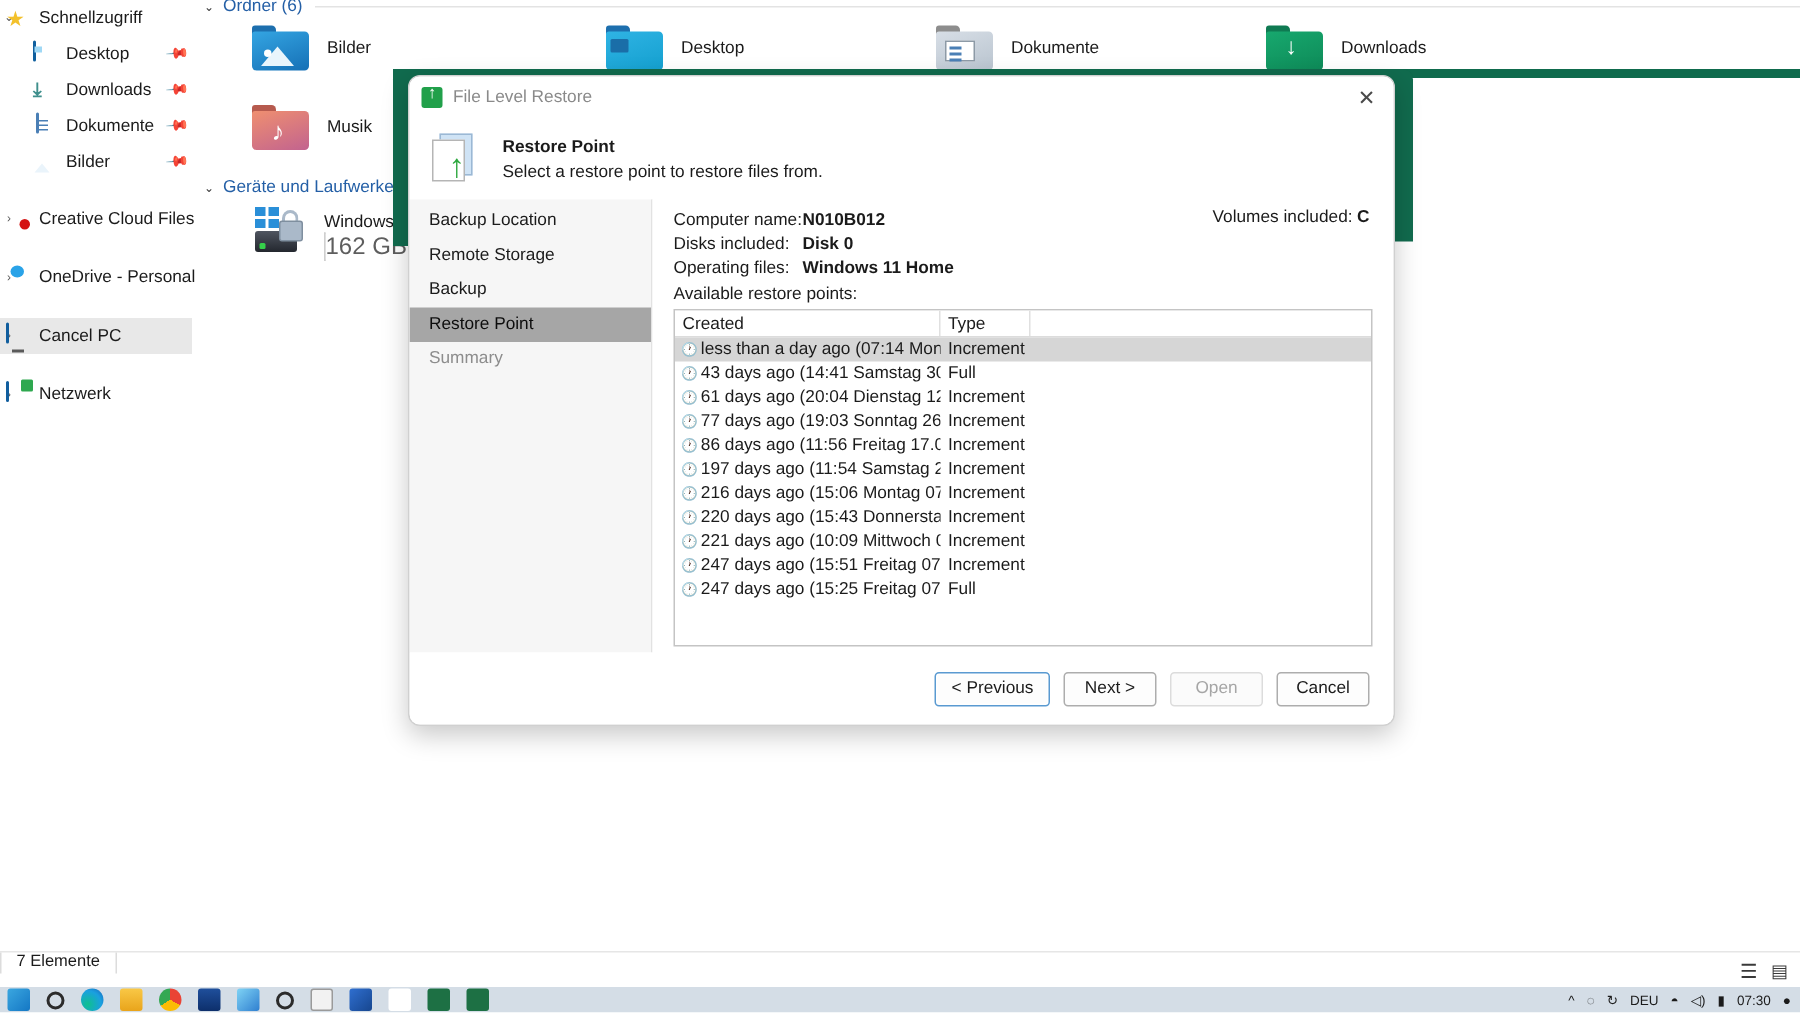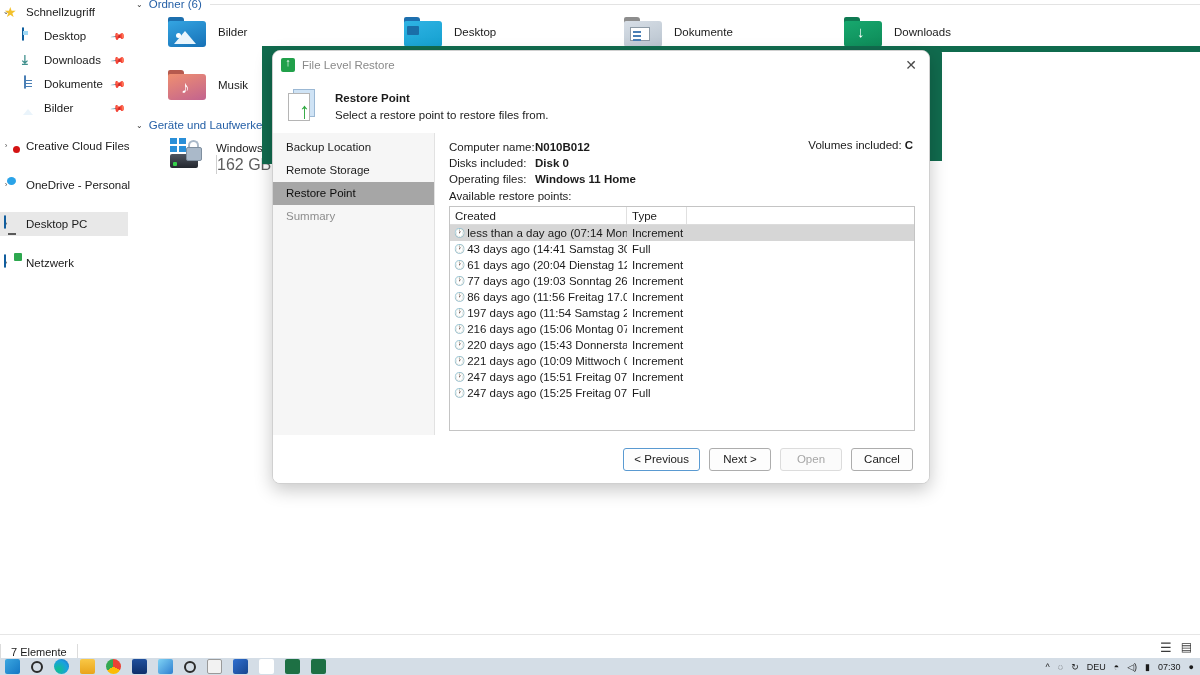--- a/index.html
+++ b/index.html
@@ -104,21 +104,21 @@
   .drive-ico .shack { position:absolute; left:20px; top:2px; width:11px; height:10px; border:2.5px solid #aab9c9; border-bottom:none; border-radius:6px 6px 0 0;}
   .drive-txt { font-size:11.5px; color:#1b1b1b; }
   .drive-bar { width:112px; height:11px; background:#e2e2e2; border:1px solid #cfcfcf; margin-top:4px; }
   .drive-bar i { display:block; height:100%; background:#2092e5; }
   .drive-free { font-size:16px; color:#5e5e5e; margin-top:10px; }
 
   
   #status-bar {
     position:absolute; left:0; top:634px; width:1200px; height:24px;
     background:#ffffff; border-top:1px solid #e6e6e6;
-    display:flex; align-items:flex-end; font-size:11px; color:#1b1b1b;
+    display:flex; align-items:flex-start; font-size:11px; color:#1b1b1b;
   }
   #status-bar .sep { width:1px; height:14px; background:#dcdcdc; margin:0 10px; }
   #status-right { position:absolute; right:8px; top:0; height:24px; display:flex; align-items:center; gap:9px; color:#3a3a3a;}
 
   
   #taskbar {
     position:absolute; left:0; top:658px; width:1200px; height:17px;
     background:#d4dde6; display:flex; align-items:center;
   }
   #tb-icons { position:absolute; left:5px; top:0; height:17px; display:flex; align-items:center; gap:11px;}
@@ -254,21 +254,21 @@
         <span class="chev">›</span>
         <span class="nav-ico"><span class="ic-cloud"></span></span>
         <span class="nav-label">OneDrive - Personal</span>
       </div>
 
       <div style="height:15px"></div>
 
       <div class="nav-row selected">
         <span class="chev">›</span>
         <span class="nav-ico"><span class="ic-pc"></span></span>
-        <span class="nav-label">Desktop PC</span>
+        <span class="nav-label">Cancel PC</span>
       </div>
 
       <div style="height:15px"></div>
 
       <div class="nav-row">
         <span class="chev">›</span>
         <span class="nav-ico"><span class="ic-net"></span></span>
         <span class="nav-label">Netzwerk</span>
       </div>
     </div>
@@ -381,20 +381,21 @@
         <div class="h1">Restore Point</div>
         <div class="h2">Select a restore point to restore files from.</div>
       </span>
     </div>
 
     <div id="dlg-body">
 
       <div id="dlg-steps">
         <div class="step">Backup Location</div>
         <div class="step">Remote Storage</div>
+        <div class="step">Backup</div>
         <div class="step active">Restore Point</div>
         <div class="step dim">Summary</div>
       </div>
 
       <div id="dlg-main">
         <div class="info-line">
           <span class="k">Computer name:</span>
           <span class="v">N010B012</span>
         </div>
         <div class="info-line">

